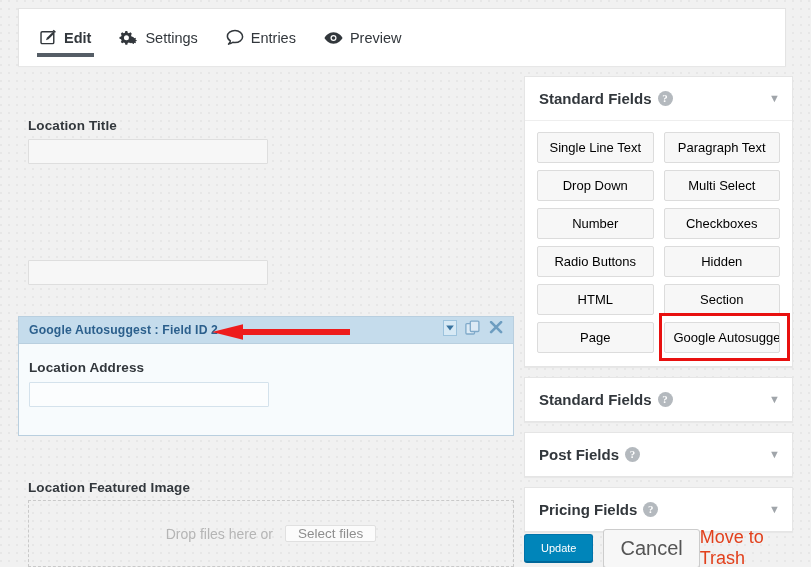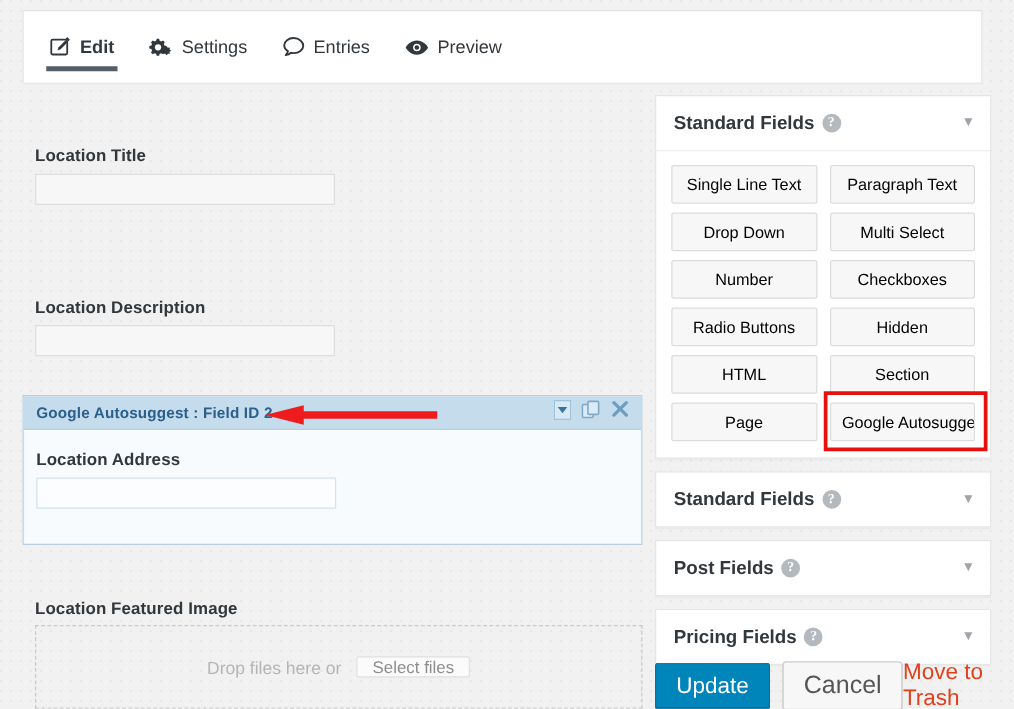--- a/index.html
+++ b/index.html
@@ -250,21 +250,21 @@
     width: 269px;
     display: flex;
     align-items: center;
   }
   #update-button {
     background: #0085ba;
     border: 1px solid #0073aa;
     border-bottom-color: #006799;
     color: #ffffff;
     font-family: "Liberation Sans", sans-serif;
-    font-size: 18px;
+    font-size: 11px;
     padding: 7px 16px;
     border-radius: 3px;
     cursor: pointer;
     box-shadow: 0 1px 0 #006799;
   }
   #cancel-button {
     margin-left: 10px;
     background: #f7f7f7;
     border: 1px solid #cccccc;
     color: #555555;
@@ -335,23 +335,20 @@
   </div>
 </div>
 
 <div id="leftcol">
 
   <div id="block-title">
     <span class="fieldlabel">Location Title</span>
   </div>
   <input id="input-title" class="textinput" type="text" value="" placeholder="" style="">
 
-  <div id="block-desc">
-    <span class="fieldlabel">Location Description</span>
-  </div>
   <input id="input-desc" class="textinput" type="text" value="" placeholder="" style="">
 
   <div id="activefield">
     <div id="activefield-header">
       <span id="activefield-title">Google Autosuggest : Field ID 2</span>
       <span id="activefield-tools">
         <span class="tool">
           <svg width="14" height="16" viewBox="0 0 14 16">
             <rect x="0.5" y="0.5" width="13" height="15" fill="#d7e9f5" stroke="#9dc3dd"></rect>
             <path d="M3.2 5.6h7.6L7 10.6z" fill="#3a74a0"></path>

